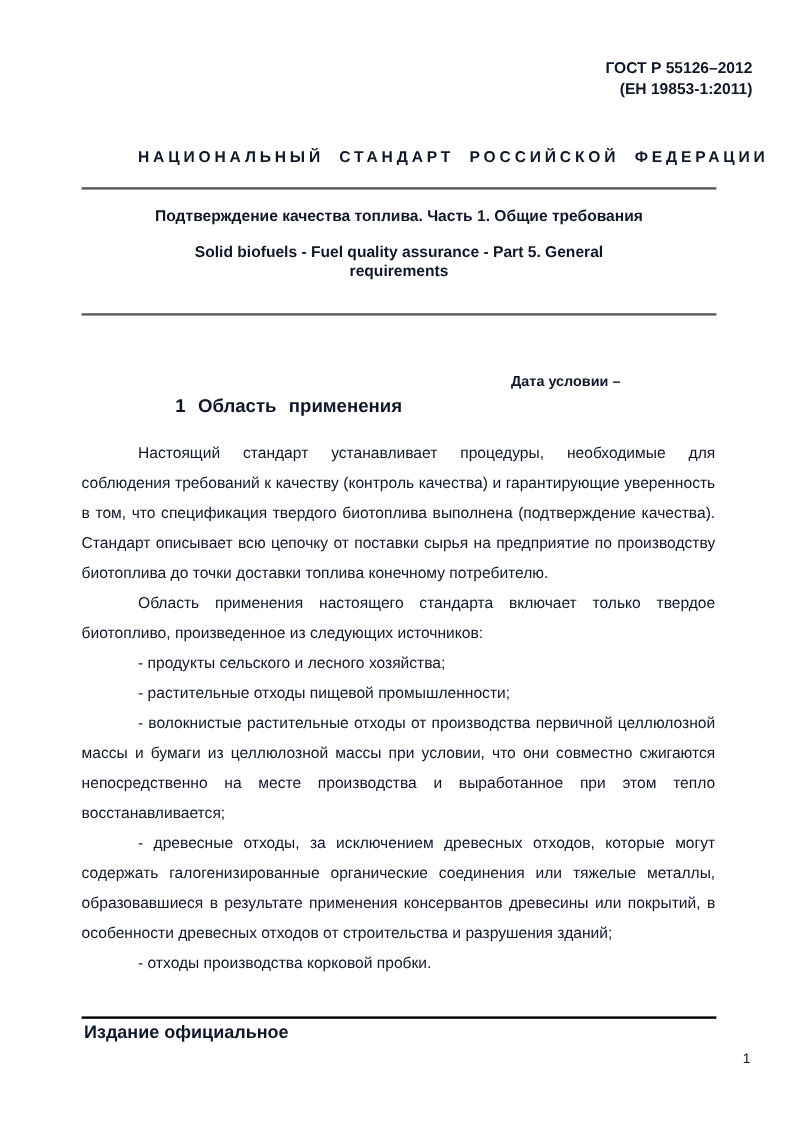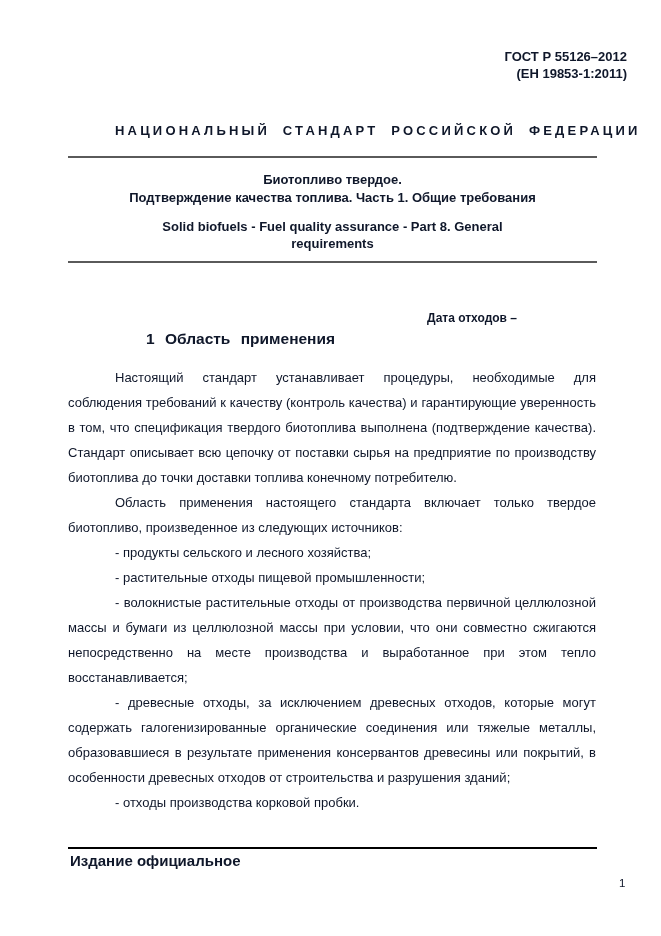--- a/index.html
+++ b/index.html
@@ -119,32 +119,31 @@
     <div>ГОСТ Р 55126–2012</div>
     <div>(ЕН 19853-1:2011)</div>
   </div>
 
   <div class="std-type">НАЦИОНАЛЬНЫЙ СТАНДАРТ РОССИЙСКОЙ ФЕДЕРАЦИИ</div>
 
   <div class="rule rule-1"></div>
 
   <div class="titles">
     <div class="title-ru">
-      <div>Биотопливо твердое.</div>
       <div>Подтверждение качества топлива. Часть 1. Общие требования</div>
     </div>
     <div class="title-en">
-      <div>Solid biofuels - Fuel quality assurance - Part 8. General</div>
+      <div>Solid biofuels - Fuel quality assurance - Part 5. General</div>
       <div>requirements</div>
     </div>
   </div>
 
   <div class="rule rule-2"></div>
 
-  <div class="date-label">Дата отходов –</div>
+  <div class="date-label">Дата условии –</div>
 
   <div class="section-heading">
     <span>1</span>
     <span>Область применения</span>
   </div>
 
   <div class="body-text">
     <p>Настоящий стандарт устанавливает процедуры, необходимые для соблюдения требований к качеству (контроль качества) и гарантирующие уверенность в том, что спецификация твердого биотоплива выполнена (подтверждение качества). Стандарт описывает всю цепочку от поставки сырья на предприятие по производству биотоплива до точки доставки топлива конечному потребителю.</p>
     <p>Область применения настоящего стандарта включает только твердое биотопливо, произведенное из следующих источников:</p>
     <p>- продукты сельского и лесного хозяйства;</p>

